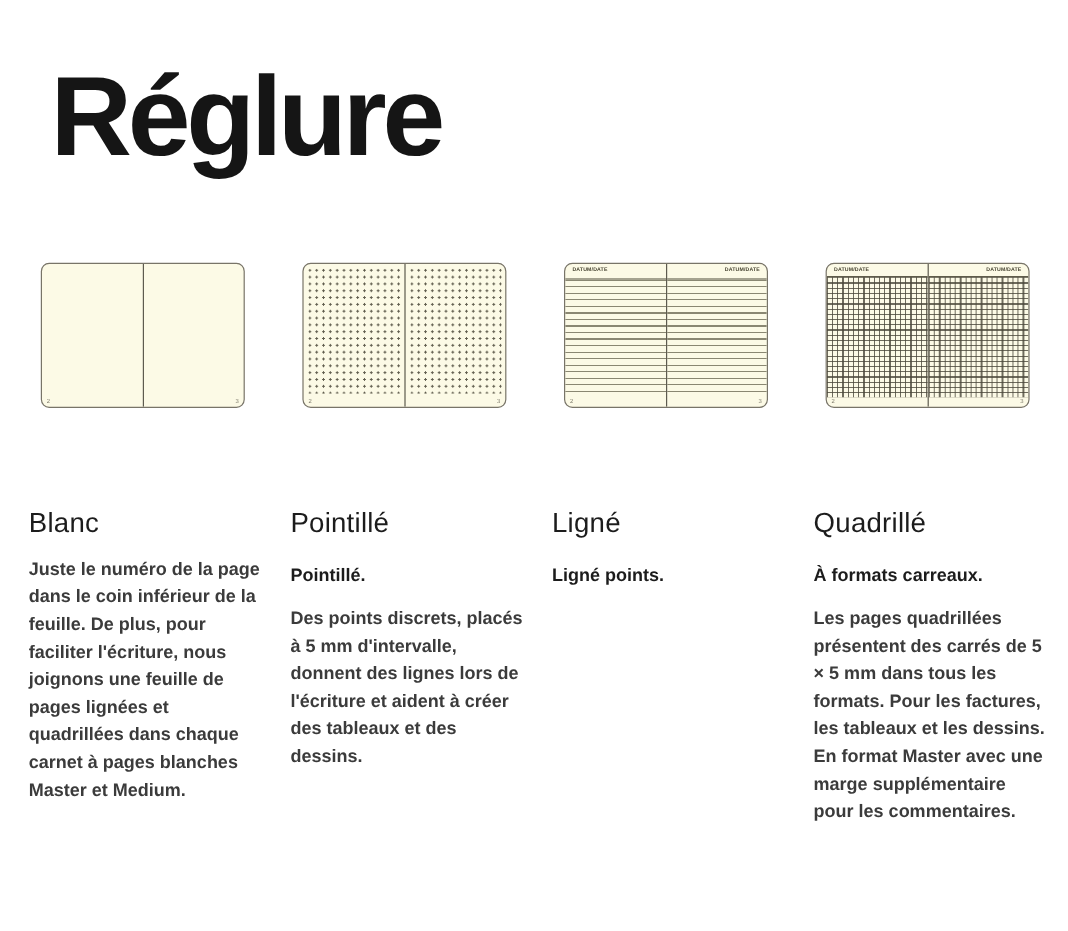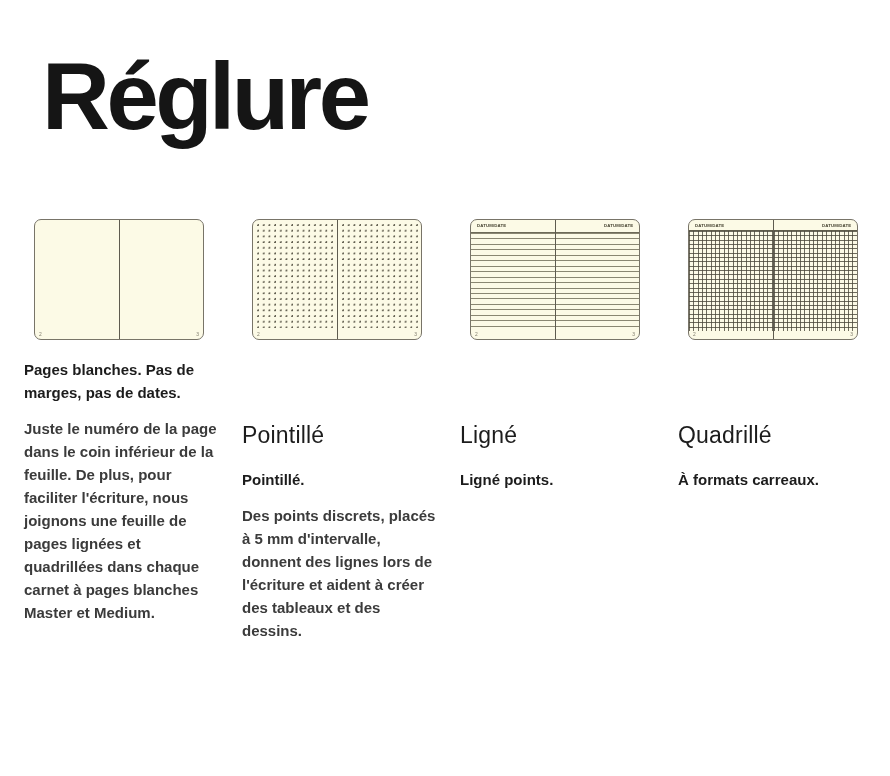--- a/index.html
+++ b/index.html
@@ -83,21 +83,21 @@
 
   <section class="ruling-col">
     <div class="notebook">
       <div class="nb-page left">
         <span class="pnum pl">2</span>
       </div>
       <div class="nb-page">
         <span class="pnum pr">3</span>
       </div>
     </div>
-    <h3 class="ruling-subtitle">Pages blanches. Pas de marges, pas de dates.</h3>
+    <h2 class="ruling-name">Blanc</h2>
     <p class="ruling-desc">Juste le numéro de la page dans le coin inférieur de la feuille. De plus, pour faciliter l'écriture, nous joignons une feuille de pages lignées et quadrillées dans chaque carnet à pages blanches Master et Medium.</p>
   </section>
 
   <section class="ruling-col">
     <div class="notebook">
       <div class="nb-page left">
         <div class="dots"></div>
         <span class="pnum pl">2</span>
       </div>
       <div class="nb-page">
@@ -143,15 +143,16 @@
       <div class="nb-page">
         <div class="grid-header">
           <span class="date-label dl-right">DATUM/DATE</span>
         </div>
         <div class="gridpat"></div>
         <span class="pnum pr">3</span>
       </div>
     </div>
     <h2 class="ruling-name">Quadrillé</h2>
     <h3 class="ruling-subtitle">À formats carreaux.</h3>
+    <p class="ruling-desc">Les pages quadrillées présentent des carrés de 5 × 5 mm dans tous les formats. Pour les factures, les tableaux et les dessins. En format Master avec une marge supplémentaire pour les commentaires.</p>
   </section>
 
 </main>
 
 </body></html>

